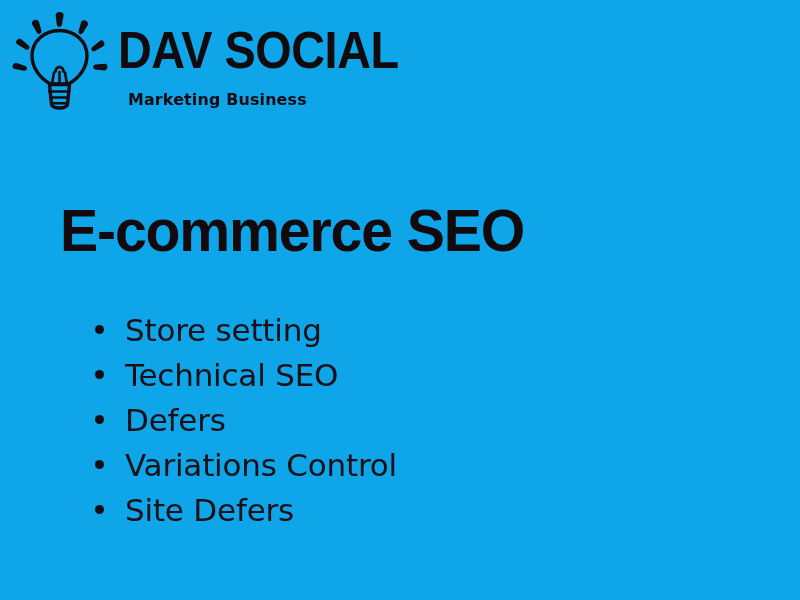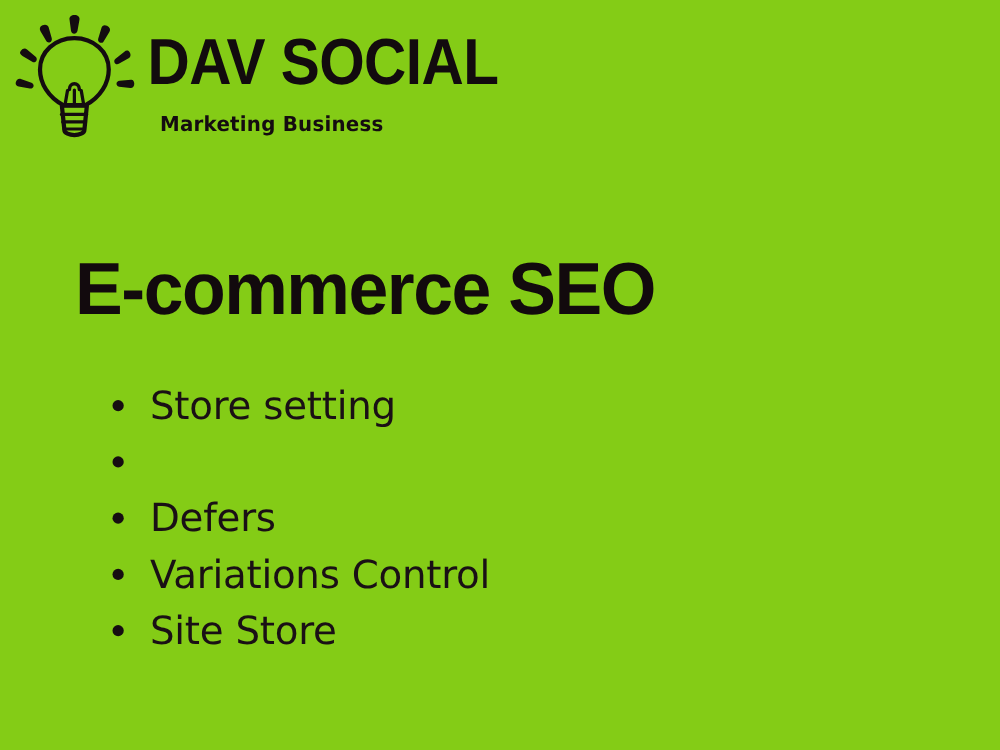--- a/index.html
+++ b/index.html
@@ -10,21 +10,21 @@
     width: 800px;
     height: 600px;
     overflow: hidden;
     font-family: "Liberation Sans", sans-serif;
   }
 
   #slide {
     position: relative;
     width: 800px;
     height: 600px;
-    background: #84cc16;
+    background: #0ea5e9;
     overflow: hidden;
   }
 
   
   #logo-block {
     position: absolute;
     left: 12px;
     top: 8px;
     width: 330px;
     height: 106px;
@@ -90,21 +90,21 @@
     transform: scaleX(0.97);
     transform-origin: left top;
     white-space: nowrap;
   }
 
   
   #bullet-list {
     position: absolute;
     left: 82px;
     top: 298px;
-    margin: 4px;
+    margin: 9px;
     padding: 0;
     list-style: none;
     width: 620px;
   }
 
   .bullet-item {
     position: relative;
     height: 45px;
     padding-left: 34px;
     display: flex;
@@ -187,28 +187,29 @@
 
   <div id="slide-heading">E-commerce SEO</div>
 
   <ul id="bullet-list">
     <li class="bullet-item">
       <span class="bullet-dot"></span>
       <span class="bullet-label">Store setting</span>
     </li>
     <li class="bullet-item">
       <span class="bullet-dot"></span>
+      <span class="bullet-label">Technical SEO</span>
     </li>
     <li class="bullet-item">
       <span class="bullet-dot"></span>
       <span class="bullet-label">Defers</span>
     </li>
     <li class="bullet-item">
       <span class="bullet-dot"></span>
       <span class="bullet-label">Variations Control</span>
     </li>
     <li class="bullet-item">
       <span class="bullet-dot"></span>
-      <span class="bullet-label">Site Store</span>
+      <span class="bullet-label">Site Defers</span>
     </li>
   </ul>
 
 </div>
 
 </body></html>

